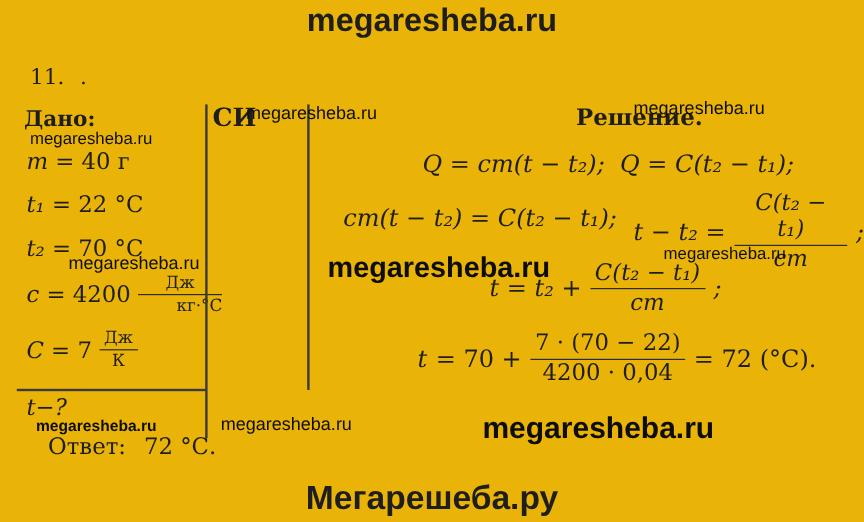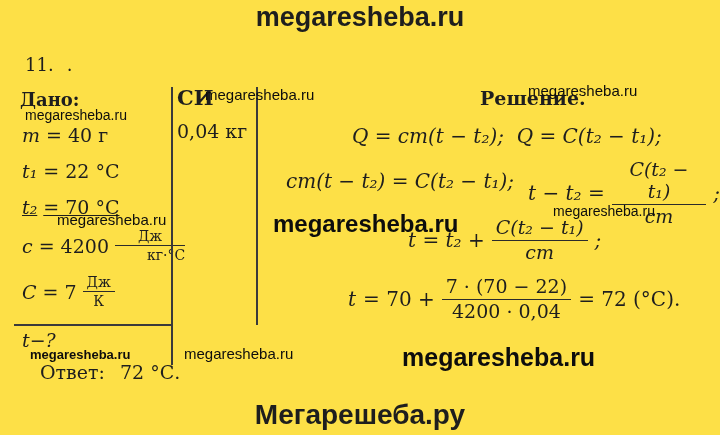--- a/index.html
+++ b/index.html
@@ -1,17 +1,17 @@
 <!DOCTYPE html>
 <html><head>
 <meta charset="utf-8">
 <style>
   html,body{margin:0;padding:0;background:#888;}
   #page{
-    position:relative;width:720px;height:435px;background:#fde047;
+    position:relative;width:720px;height:435px;background:#eab308;
     overflow:hidden;color:#1e1e1e;
     font-family:"DejaVu Serif",serif;
   }
   .abs{position:absolute;}
   .sans{font-family:"Liberation Sans","DejaVu Sans",sans-serif;}
   .serif{font-family:"DejaVu Serif",serif;font-style:normal;}
   .math{font-family:"DejaVu Serif",serif;font-style:italic;}
   .b{font-weight:bold;}
   .pre{white-space:pre;}
   .fs13{font-size:13px;} .fs14{font-size:14px;} .fs15{font-size:15px;}
@@ -47,21 +47,21 @@
   <div class="abs row fs19" style="left:22px;top:124px;">
     <span class="math">m</span>
     <span class="serif pre">= 40 г</span>
   </div>
 
   <div class="abs row fs19" style="left:22px;top:160px;">
     <span class="math">t₁</span>
     <span class="serif pre">= 22 °C</span>
   </div>
 
-  <div class="abs row fs19" style="left:22px;top:196px;text-decoration:underline;">
+  <div class="abs row fs19" style="left:22px;top:196px;">
     <span class="math">t₂</span>
     <span class="serif pre">= 70 °C</span>
   </div>
 
   <div class="abs sans fs15 wm" style="left:57px;top:211px;">megaresheba.ru</div>
 
   <div class="abs row fs19" style="left:22px;top:228px;">
     <span class="math">c</span>
     <span class="serif pre">= 4200</span>
     <span class="frac serif fs14">
@@ -90,21 +90,20 @@
     <span>72 °С.</span>
   </div>
 
   <div class="abs vline" style="left:171px;top:87px;height:278px;"></div>
   <div class="abs vline" style="left:256px;top:87px;height:238px;"></div>
 
   <div class="abs serif fs21" style="left:177px;top:85px;font-weight:bold;">СИ</div>
 
   <div class="abs sans fs15 wm" style="left:205px;top:86px;">megaresheba.ru</div>
 
-  <div class="abs serif fs19" style="left:177px;top:120px;">0,04 кг</div>
 
   <div class="abs sans fs15 wm" style="left:184px;top:345px;">megaresheba.ru</div>
 
   <div class="abs serif b fs19" style="left:448px;top:87px;margin-left:32px;">Решение.</div>
 
   <div class="abs sans fs15 wm" style="left:528px;top:82px;">megaresheba.ru</div>
 
   <div class="abs math fs20 pre" style="left:352px;top:124px;">Q = cm(t − t₂);  Q = C(t₂ − t₁);</div>
 
   <div class="abs math fs20 pre" style="left:286px;top:169px;">cm(t − t₂) = C(t₂ − t₁);</div>

